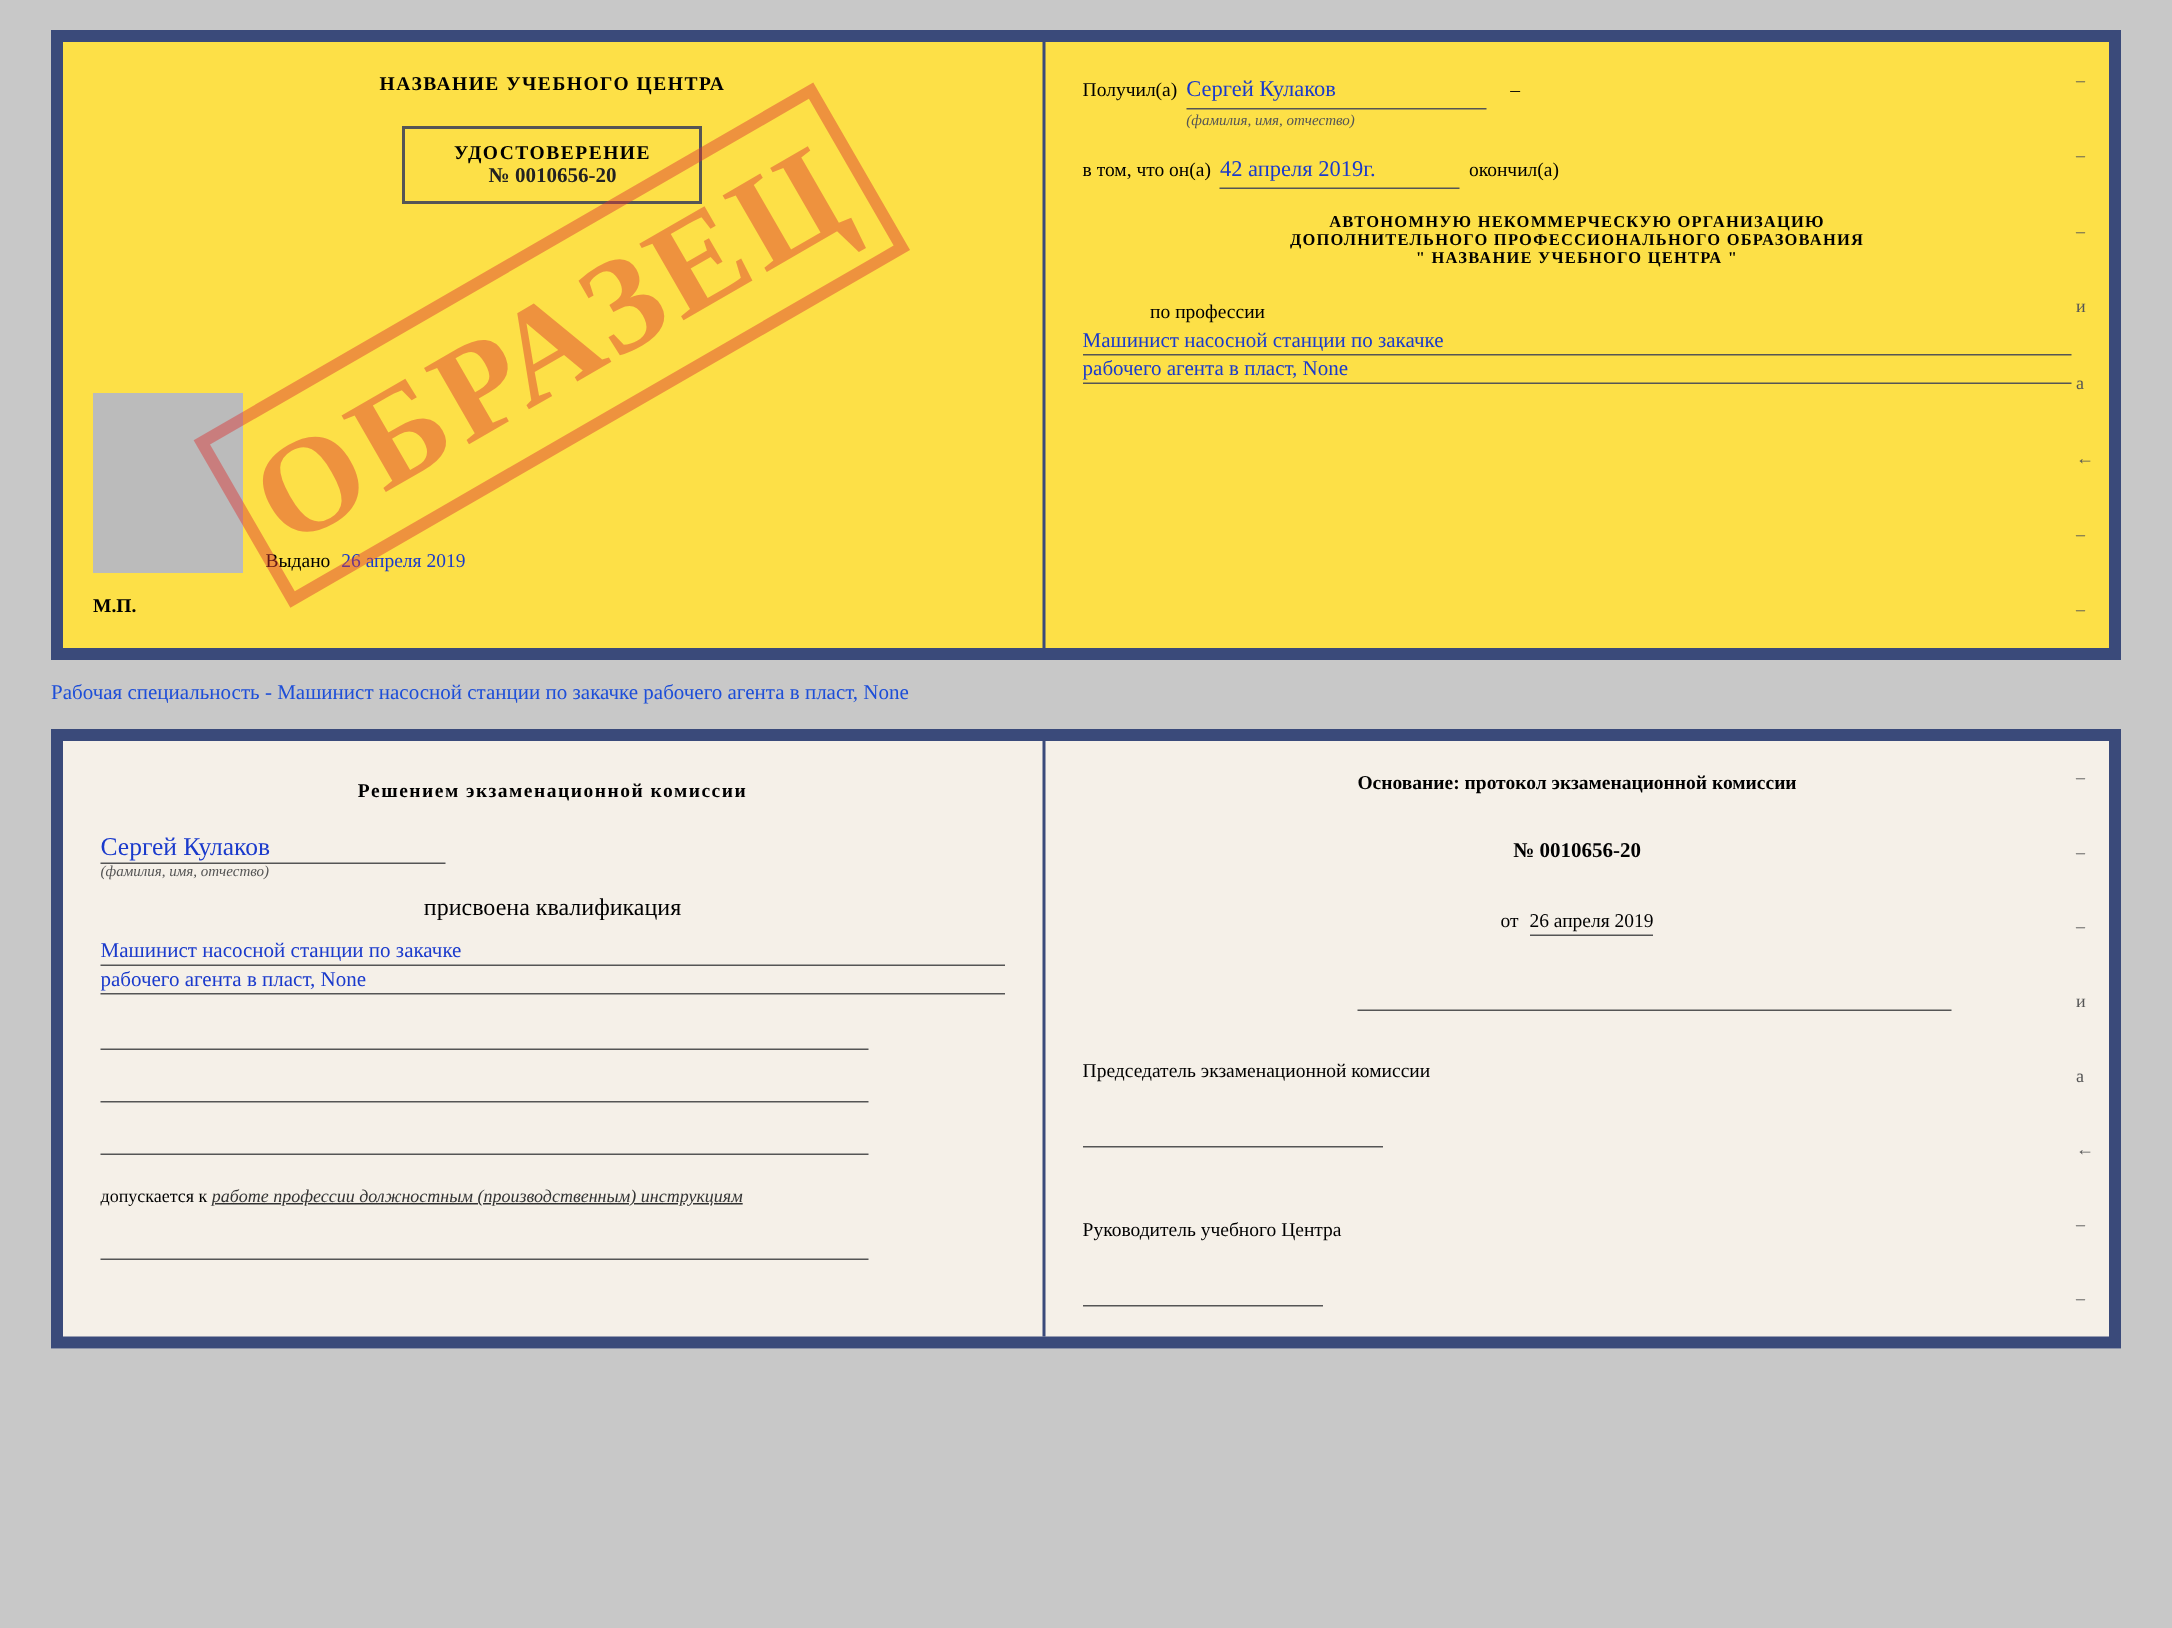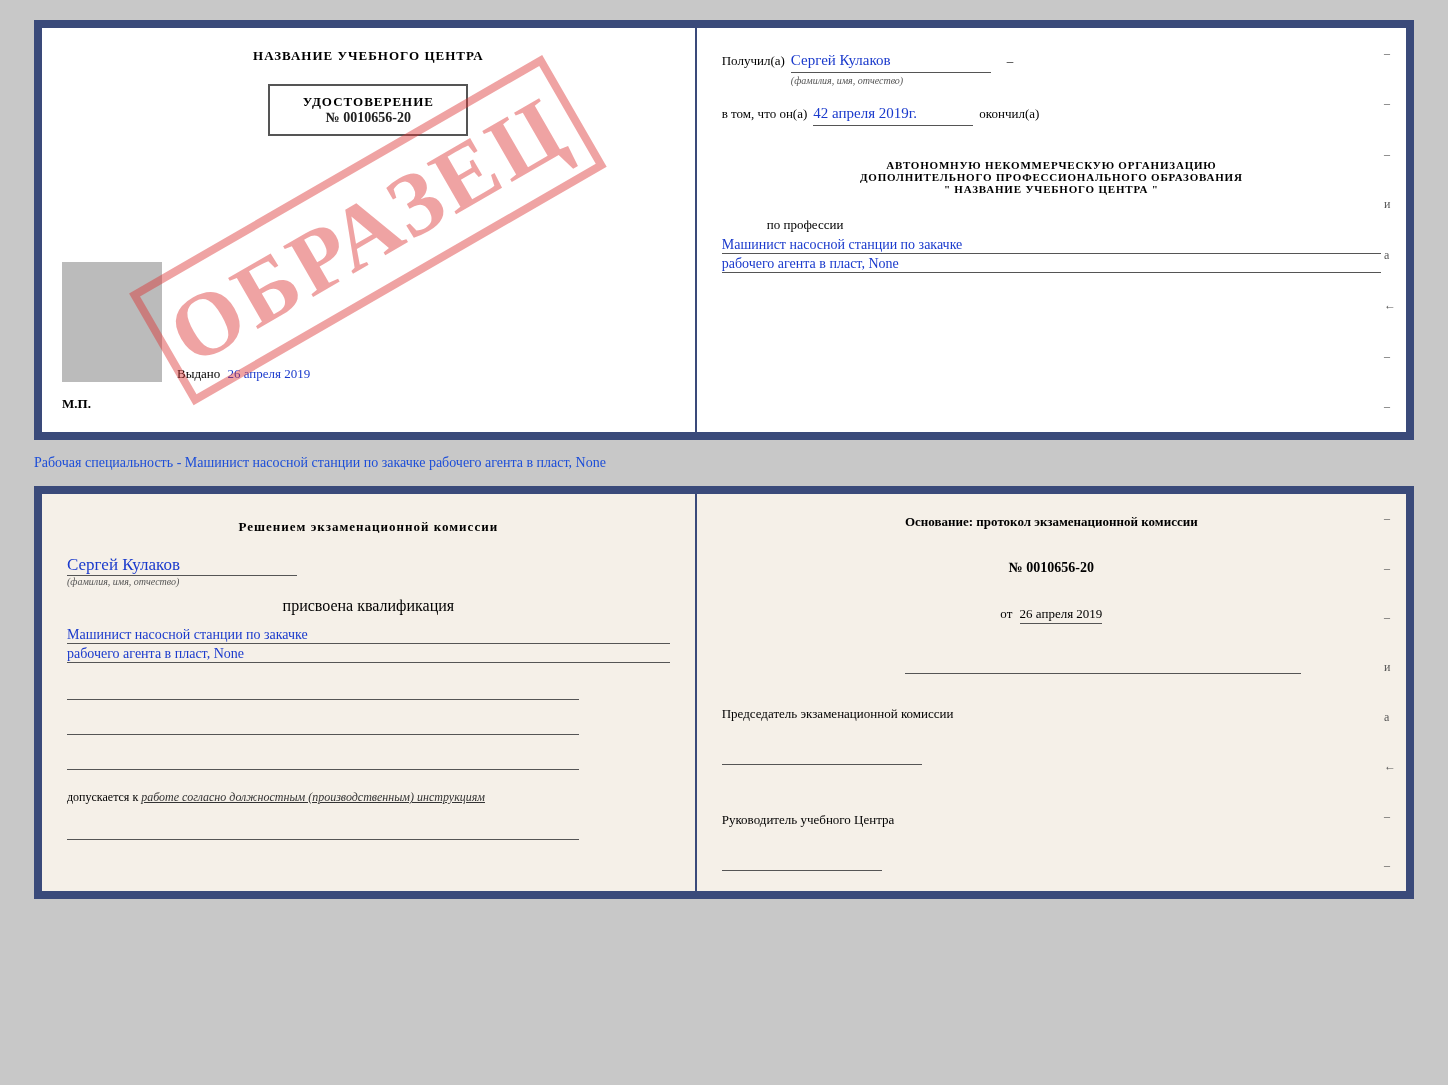--- a/index.html
+++ b/index.html
@@ -11,21 +11,21 @@
       display: flex;
       flex-direction: column;
       align-items: center;
       padding: 20px;
       gap: 10px;
     }
 
     
     .document-top {
       width: 1380px;
-      background: #ffffff;
+      background: #fde047;
       border: 8px solid #3a4a7a;
       display: flex;
       flex-direction: row;
       min-height: 420px;
       position: relative;
     }
 
     .doc-left {
       width: 48%;
       border-right: 2px solid #3a4a7a;
@@ -181,20 +181,21 @@
 
     
     .document-bottom {
       width: 1380px;
       background: #f5f0e8;
       border: 8px solid #3a4a7a;
       display: flex;
       flex-direction: row;
       min-height: 380px;
       position: relative;
+      justify-content: space-between;
     }
 
     .doc-bottom-left {
       width: 48%;
       border-right: 2px solid #3a4a7a;
       padding: 25px 25px 20px 25px;
       display: flex;
       flex-direction: column;
       gap: 10px;
       position: relative;
@@ -304,21 +305,21 @@
       </span>
       <span style="font-size:13px;margin-left:10px;">–</span>
     </div>
 
     <div class="right-line">
       <span style="font-size:13px;">в том, что он(а)</span>
       <span class="handwritten" style="min-width:160px;">42 апреля 2019г.</span>
       <span style="font-size:13px;">окончил(а)</span>
     </div>
 
-    <div style="margin-top:21px;">
+    <div style="margin-top:4px;">
       <div class="bold-upper" style="text-align:center;font-size:11px;letter-spacing:0.8px;">АВТОНОМНУЮ НЕКОММЕРЧЕСКУЮ ОРГАНИЗАЦИЮ</div>
       <div class="bold-upper" style="text-align:center;font-size:11px;letter-spacing:0.8px;">ДОПОЛНИТЕЛЬНОГО ПРОФЕССИОНАЛЬНОГО ОБРАЗОВАНИЯ</div>
       <div class="bold-upper" style="text-align:center;font-size:11px;letter-spacing:0.8px;">" НАЗВАНИЕ УЧЕБНОГО ЦЕНТРА "</div>
     </div>
 
     <div style="margin-top:10px;">
       <div style="font-size:13px;margin-bottom:4px;margin-left:45px;">по профессии</div>
       <span class="profession-line">Машинист насосной станции по закачке</span>
       <span class="profession-line">рабочего агента в пласт, None</span>
     </div>
@@ -356,21 +357,21 @@
       <span class="profession-line">Машинист насосной станции по закачке</span>
       <span class="profession-line">рабочего агента в пласт, None</span>
     </div>
 
     <div style="border-bottom:1px solid #555;width:85%;height:20px;margin-top:5px;"></div>
     <div style="border-bottom:1px solid #555;width:85%;height:20px;margin-top:5px;"></div>
     <div style="border-bottom:1px solid #555;width:85%;height:20px;margin-top:5px;"></div>
 
     <div class="dopuskaetsya">
       <span>допускается к</span>
-      <span class="italic-hand" style="font-family:'Segoe Script','Comic Sans MS',cursive;font-size:12px;color:#333;">работе согласно должностным (производственным) инструкциям</span>
+      <span class="italic-hand" style="font-family:'Segoe Script','Comic Sans MS',cursive;font-size:12px;color:#333;">работе профессии должностным (производственным) инструкциям</span>
     </div>
     <div style="border-bottom:1px solid #555;width:85%;height:20px;margin-top:5px;"></div>
   </div>
 
   <div class="doc-bottom-right">
     <div class="osnov-title">Основание: протокол экзаменационной комиссии</div>
 
     <div class="protokol-number">№ 0010656-20</div>
 
     <div class="ot-date">

